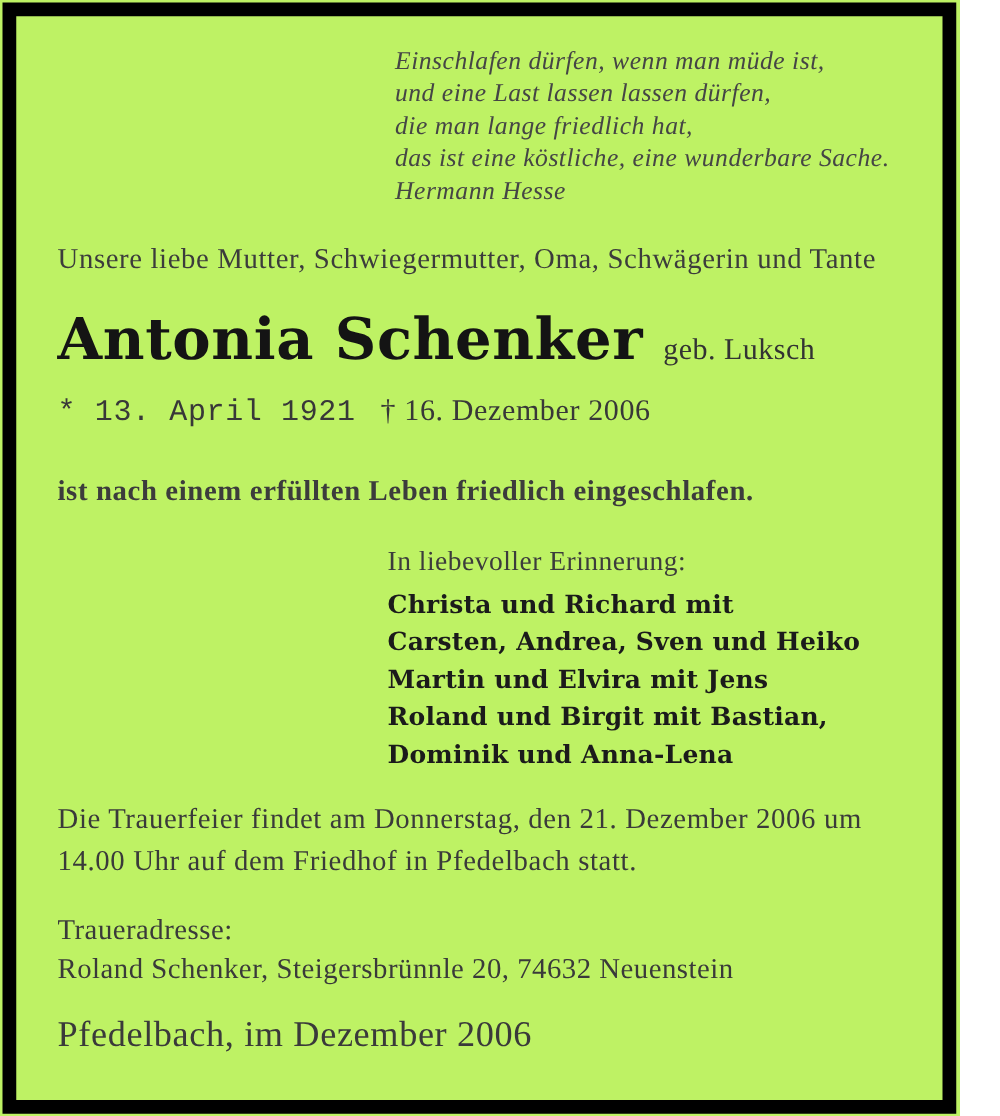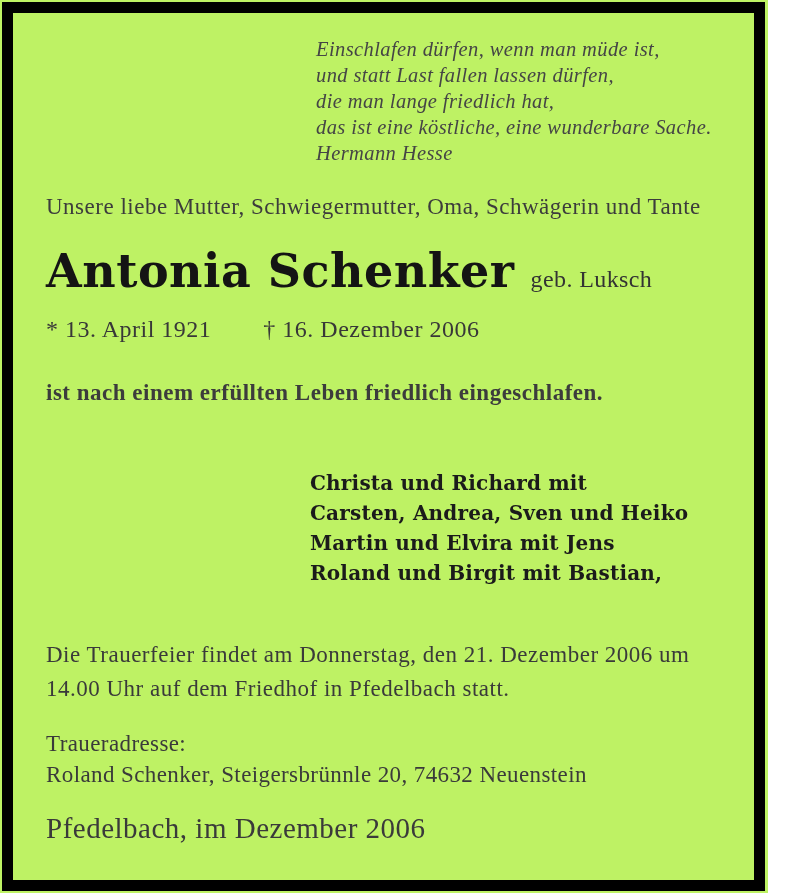--- a/index.html
+++ b/index.html
@@ -57,21 +57,21 @@
     margin-left: 16px;
   }
 
   .dates-row {
     left: 46px; top: 316px;
     font-size: 24px;
     letter-spacing: 0.5px;
     color: #383838;
     white-space: nowrap;
   }
-  .birth-date { margin-right: 52px; }
+  .birth-date { margin-right: 20px; font-family: Liberation Mono, monospace; }
 
   .passing-line {
     left: 46px; top: 380px;
     font-size: 23px;
     letter-spacing: 0.5px;
     color: #3c3c3c;
     white-space: nowrap;
     font-weight: bold;
   }
 
@@ -122,44 +122,46 @@
 </style>
 </head>
 <body>
 
 <div class="page">
 
   <div class="frame"></div>
 
   <div class="abs quote-block">
     <div>Einschlafen dürfen, wenn man müde ist,</div>
-    <div>und statt Last fallen lassen dürfen,</div>
+    <div>und eine Last lassen lassen dürfen,</div>
     <div>die man lange friedlich hat,</div>
     <div>das ist eine köstliche, eine wunderbare Sache.</div>
     <div class="quote-attribution">Hermann Hesse</div>
   </div>
 
   <div class="abs intro-line">Unsere liebe Mutter, Schwiegermutter, Oma, Schwägerin und Tante</div>
 
   <div class="abs name-row">
     <span class="deceased-name">Antonia Schenker</span><span class="maiden-name">geb. Luksch</span>
   </div>
 
   <div class="abs dates-row">
     <span class="birth-date">* 13. April 1921</span><span class="death-date">† 16. Dezember 2006</span>
   </div>
 
   <div class="abs passing-line">ist nach einem erfüllten Leben friedlich eingeschlafen.</div>
 
+  <div class="abs remembrance-heading">In liebevoller Erinnerung:</div>
 
   <div class="abs family-block">
     <div>Christa und Richard mit</div>
     <div>Carsten, Andrea, Sven und Heiko</div>
     <div>Martin und Elvira mit Jens</div>
     <div>Roland und Birgit mit Bastian,</div>
+    <div>Dominik und Anna-Lena</div>
   </div>
 
   <div class="abs funeral-block">
     <div>Die Trauerfeier findet am Donnerstag, den 21. Dezember 2006 um</div>
     <div>14.00 Uhr auf dem Friedhof in Pfedelbach statt.</div>
   </div>
 
   <div class="abs address-block">
     <div>Traueradresse:</div>
     <div>Roland Schenker, Steigersbrünnle 20, 74632 Neuenstein</div>

